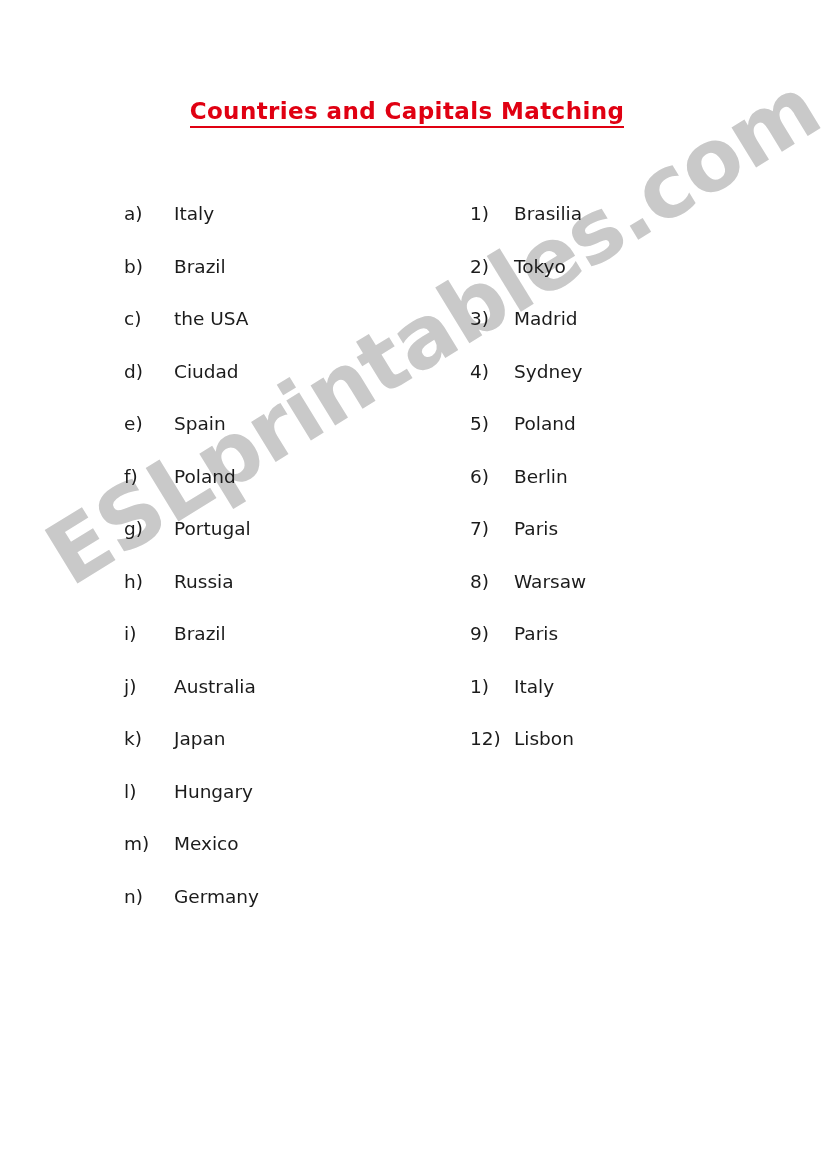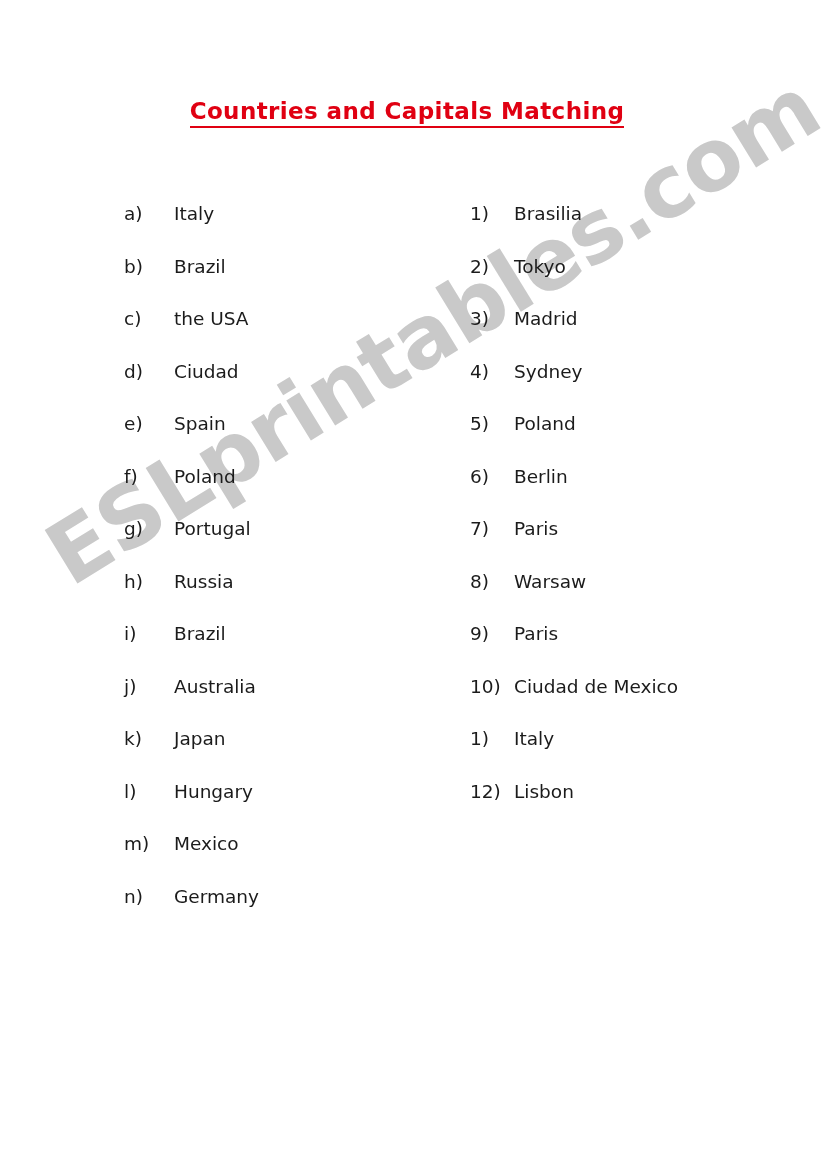--- a/index.html
+++ b/index.html
@@ -223,24 +223,20 @@
           </div>
           <div class="row">
             <span class="marker">8)</span>
             <span class="label">Warsaw</span>
           </div>
           <div class="row">
             <span class="marker">9)</span>
             <span class="label">Paris</span>
           </div>
           <div class="row">
-            <span class="marker">10)</span>
-            <span class="label">Ciudad de Mexico</span>
-          </div>
-          <div class="row">
             <span class="marker">1)</span>
             <span class="label">Italy</span>
           </div>
           <div class="row">
             <span class="marker">12)</span>
             <span class="label">Lisbon</span>
           </div>
         </div>
 
     </div>

